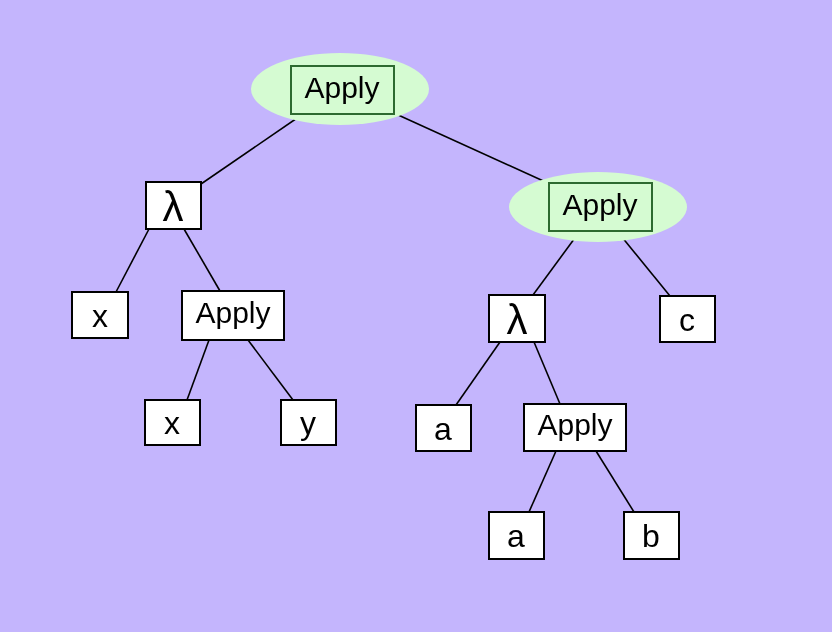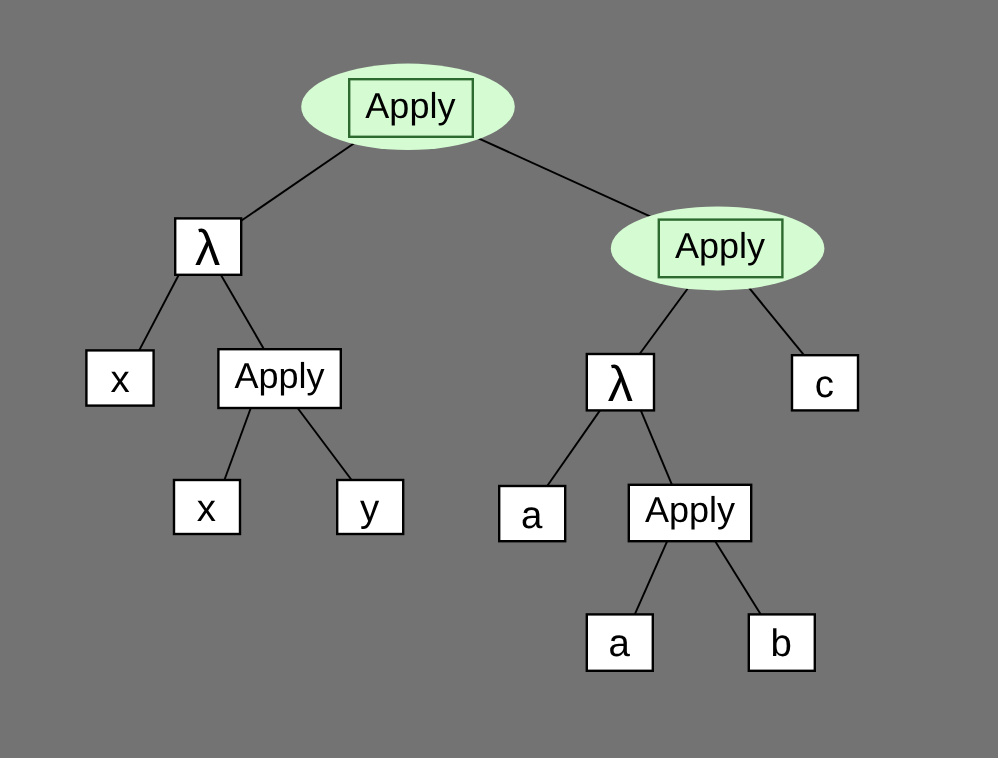--- a/index.html
+++ b/index.html
@@ -4,21 +4,21 @@
 <style>
   html, body {
     margin: 0;
     padding: 0;
     background: #ffffff;
   }
   .stage {
     position: relative;
     width: 832px;
     height: 632px;
-    background: #737373;
+    background: #c4b5fd;
     overflow: hidden;
     font-family: "Liberation Sans", "DejaVu Sans", sans-serif;
   }
   svg { display: block; }
   .edge {
     stroke: #000000;
     stroke-width: 1.6;
     fill: none;
   }
   .box {

